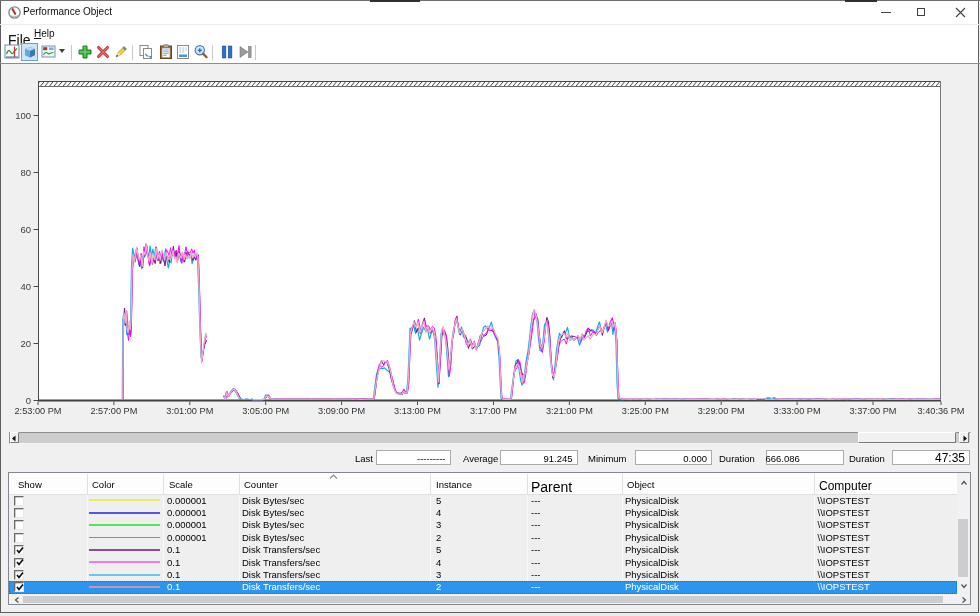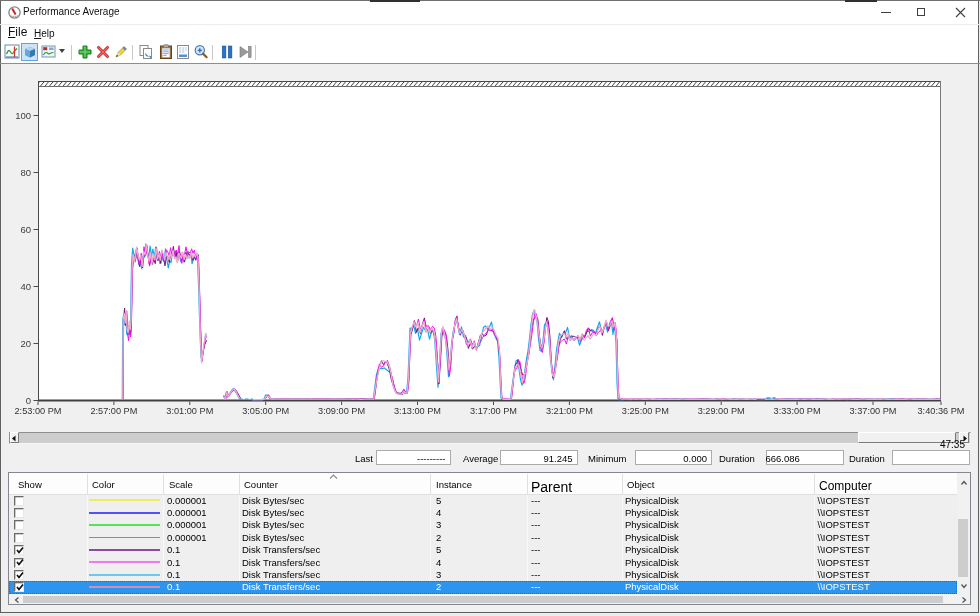--- a/index.html
+++ b/index.html
@@ -9,28 +9,28 @@
 <div id="win"></div>
 <div id="content"></div>
 <div style="position:absolute;left:0;top:0;width:980px;height:1px;background:#6f6f6f"></div>
 <div style="position:absolute;left:370px;top:0;width:50px;height:2.2px;background:#303030"></div>
 <div style="position:absolute;left:845px;top:0;width:32px;height:2.2px;background:#303030"></div>
 <svg style="position:absolute;left:8px;top:6px" width="13" height="13" viewBox="0 0 13 13">
     <circle cx="6.5" cy="6.5" r="5.6" fill="#fdfdfd" stroke="#8a8a8a" stroke-width="1.4"></circle>
     <path d="M4.2 2.6 L7.6 8.4" stroke="#cc2222" stroke-width="2"></path>
     <path d="M3.4 9.6 A4.4 4.4 0 0 0 9.6 9.4" stroke="#b0b0b0" stroke-width="1" fill="none"></path>
   </svg>
-<div style="position:absolute;left:23px;top:5.5px;font-size:10px;color:#101010">Performance Average</div>
+<div style="position:absolute;left:23px;top:5.5px;font-size:10px;color:#101010">Performance Object</div>
 <div style="position:absolute;left:881px;top:11.5px;width:10px;height:1.2px;background:#404040"></div>
 <div style="position:absolute;left:917px;top:7.5px;width:8px;height:8px;border:1.1px solid #404040"></div>
 <svg style="position:absolute;left:955px;top:7px" width="11" height="11" viewBox="0 0 11 11">
     <path d="M1 1 L10 10 M10 1 L1 10" stroke="#404040" stroke-width="1.1"></path>
   </svg>
 <div style="position:absolute;left:0;top:24px;width:980px;height:1px;background:#ececec"></div>
-<div style="position:absolute;left:8px;top:25px;font-size:12px;color:#101010"><span style="text-decoration:underline">F</span>ile</div>
+<div style="position:absolute;left:8px;top:32px;font-size:14px;color:#101010"><span style="text-decoration:underline">F</span>ile</div>
 <div style="position:absolute;left:34px;top:28px;font-size:10px;color:#101010"><span style="text-decoration:underline">H</span>elp</div>
 <div style="position:absolute;left:0;top:63px;width:980px;height:1.2px;background:#8e8e8e"></div>
 <svg style="position:absolute;left:4px;top:44px" width="16" height="16" viewBox="0 0 16 16">
     <rect x="1" y="1" width="14" height="13" fill="#fdfdfd" stroke="#7598b8" stroke-width="1.1"></rect>
     <path d="M2.5 10 C4 6,5 5.5,6.5 8 C8 10.5,9 10,10.5 7 L13 4.5" stroke="#2ca02c" stroke-width="1.3" fill="none"></path>
     <path d="M10.5 2.5 V13" stroke="#d43232" stroke-width="1.3"></path>
     <path d="M2 13 H14" stroke="#3a66a0" stroke-width="1"></path>
   </svg>
 <div style="position:absolute;left:20.5px;top:42.5px;width:17px;height:18px;background:#cde4f7;border:1px solid #66a2d8"></div>
 <svg style="position:absolute;left:21.5px;top:44px" width="16" height="16" viewBox="0 0 16 16">
@@ -172,21 +172,21 @@
 <div style="position:absolute;left:500px;top:450px;width:77.5px;height:15px;background:#fff;border:1px solid #ababab"></div>
 <div style="position:absolute;left:500px;top:452.5px;width:72.5px;font-size:9.5px;color:#000;text-align:right">91.245</div>
 <div style="position:absolute;left:588px;top:452.5px;font-size:9.5px;color:#000">Minimum</div>
 <div style="position:absolute;left:635px;top:450px;width:77px;height:15px;background:#fff;border:1px solid #ababab"></div>
 <div style="position:absolute;left:635px;top:452.5px;width:72px;font-size:9.5px;color:#000;text-align:right">0.000</div>
 <div style="position:absolute;left:719px;top:452.5px;font-size:9.5px;color:#000">Duration</div>
 <div style="position:absolute;left:765.5px;top:450px;width:78px;height:15px;background:#fff;border:1px solid #ababab"></div>
 <div style="position:absolute;left:765.5px;top:452.5px;width:73px;font-size:9.5px;color:#000;">666.086</div>
 <div style="position:absolute;left:849px;top:452.5px;font-size:9.5px;color:#000">Duration</div>
 <div style="position:absolute;left:892px;top:450px;width:78px;height:15px;background:#fff;border:1px solid #ababab"></div>
-<div style="position:absolute;left:892px;top:439px;width:73px;font-size:10px;color:#000;text-align:right">47:35</div>
+<div style="position:absolute;left:892px;top:451px;width:73px;font-size:12px;color:#000;text-align:right">47:35</div>
 <div style="position:absolute;left:8px;top:472px;width:963px;height:133px;border:1px solid #828790;background:#efefef"></div>
 <div style="position:absolute;left:9px;top:473px;width:961px;height:21.6px;background:#fdfdfd;border-bottom:1px solid #e0e0e0"></div>
 <div style="position:absolute;left:86.5px;top:474px;width:1px;height:20px;background:#e0e0e0"></div>
 <div style="position:absolute;left:162.5px;top:474px;width:1px;height:20px;background:#e0e0e0"></div>
 <div style="position:absolute;left:238.5px;top:474px;width:1px;height:20px;background:#e0e0e0"></div>
 <div style="position:absolute;left:429.5px;top:474px;width:1px;height:20px;background:#e0e0e0"></div>
 <div style="position:absolute;left:526.5px;top:474px;width:1px;height:20px;background:#e0e0e0"></div>
 <div style="position:absolute;left:621.5px;top:474px;width:1px;height:20px;background:#e0e0e0"></div>
 <div style="position:absolute;left:813.5px;top:474px;width:1px;height:20px;background:#e0e0e0"></div>
 <div style="position:absolute;left:18px;top:479px;font-size:9.5px;color:#000">Show</div>

